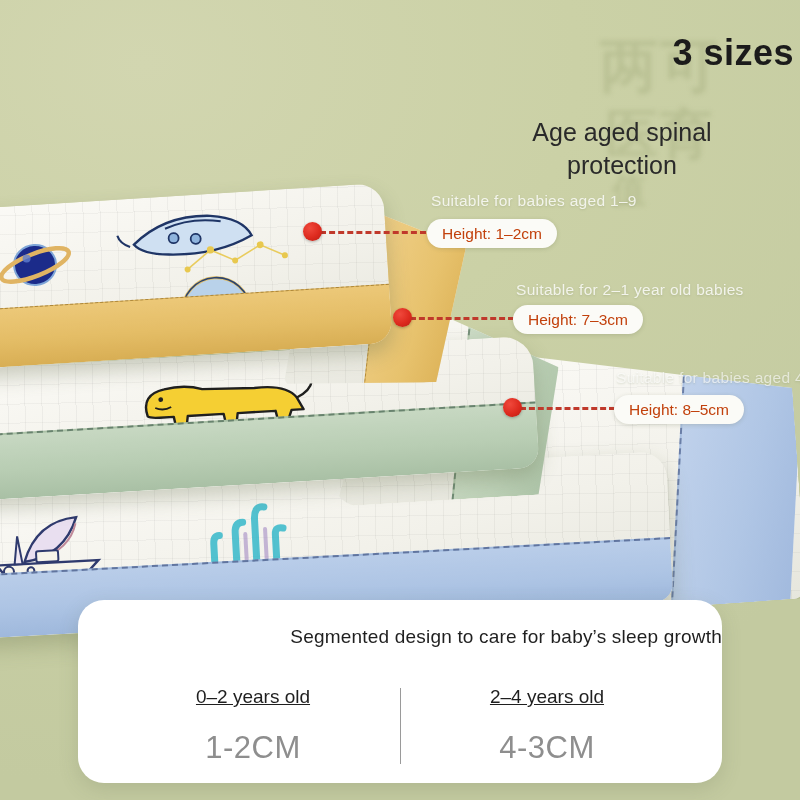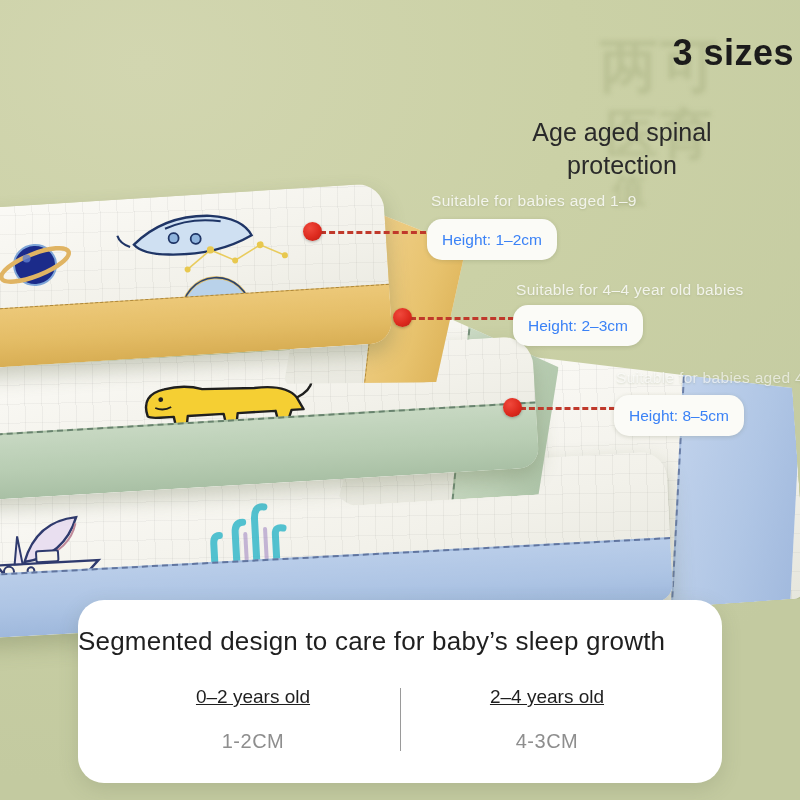--- a/index.html
+++ b/index.html
@@ -173,25 +173,25 @@
     height: 0;
     border-top: 3px dashed #c0392b;
     z-index: 29;
   }
 
   
   .pill {
     position: absolute;
     display: flex;
     align-items: center;
-    height: 41px;
+    height: 29px;
     padding: 0 15px;
     background: #fbfbf7;
     border-radius: 15px;
-    color: #3b82f6;
+    color: #c2410c;
     font-size: 15.5px;
     white-space: nowrap;
     box-shadow: 0 1px 4px rgba(90,100,70,0.22);
     z-index: 31;
   }
 
   
   .suit {
     position: absolute;
     color: rgba(255,255,255,0.80);
@@ -209,22 +209,22 @@
     left: 78px; top: 600px;
     width: 644px; height: 183px;
     background: #ffffff;
     border-radius: 26px;
     box-shadow: 0 6px 20px rgba(90,100,70,0.18);
     z-index: 40;
   }
   #card-title {
     position: absolute;
     left: 0; right: 0; top: 26px;
-    text-align: left;
-    font-size: 26px;
+    text-align: right;
+    font-size: 19px;
     color: #1f1f1f;
     letter-spacing: 0.2px;
   }
   #card-cols {
     position: absolute;
     left: 28px; right: 28px; top: 86px;
     display: flex;
     align-items: stretch;
   }
   .card-col {
@@ -239,21 +239,21 @@
     width: 1px;
     background: #9a9a9a;
   }
   .col-age {
     font-size: 19px;
     color: #1f1f1f;
     margin-bottom: 22px;
     text-decoration: underline;
   }
   .col-size {
-    font-size: 20px;
+    font-size: 31px;
     color: #8e8e8e;
     letter-spacing: 0.5px;
   }
 </style>
 </head>
 <body>
 
 <div id="stage">
 
   <div class="watermark wm1">两可</div>
@@ -398,24 +398,24 @@
   <div class="subhead">
     <div>Age aged spinal</div>
     <div>protection</div>
   </div>
 
   <div class="suit" style="left:431px; top:192px;">Suitable for babies aged 1–9</div>
   <div class="dot" style="left:303px; top:222px;"></div>
   <div class="leader" style="left:320px; top:231px; width:106px;"></div>
   <div class="pill" style="left:427px; top:219px;">Height: 1–2cm</div>
 
-  <div class="suit" style="left:516px; top:281px;">Suitable for 4–4 year old babies</div>
+  <div class="suit" style="left:516px; top:281px;">Suitable for 2–1 year old babies</div>
   <div class="dot" style="left:393px; top:308px;"></div>
   <div class="leader" style="left:410px; top:317px; width:104px;"></div>
-  <div class="pill" style="left:513px; top:305px;">Height: 2–3cm</div>
+  <div class="pill" style="left:513px; top:305px;">Height: 7–3cm</div>
 
   <div class="suit dim" style="left:616px; top:369px;">Suitable for babies aged 4–6</div>
   <div class="dot" style="left:503px; top:398px;"></div>
   <div class="leader" style="left:520px; top:407px; width:95px;"></div>
   <div class="pill" style="left:614px; top:395px;">Height: 8–5cm</div>
 
   <div id="info-card">
     <div id="card-title">Segmented design to care for baby’s sleep growth</div>
     <div id="card-cols">
       <div class="card-col">

